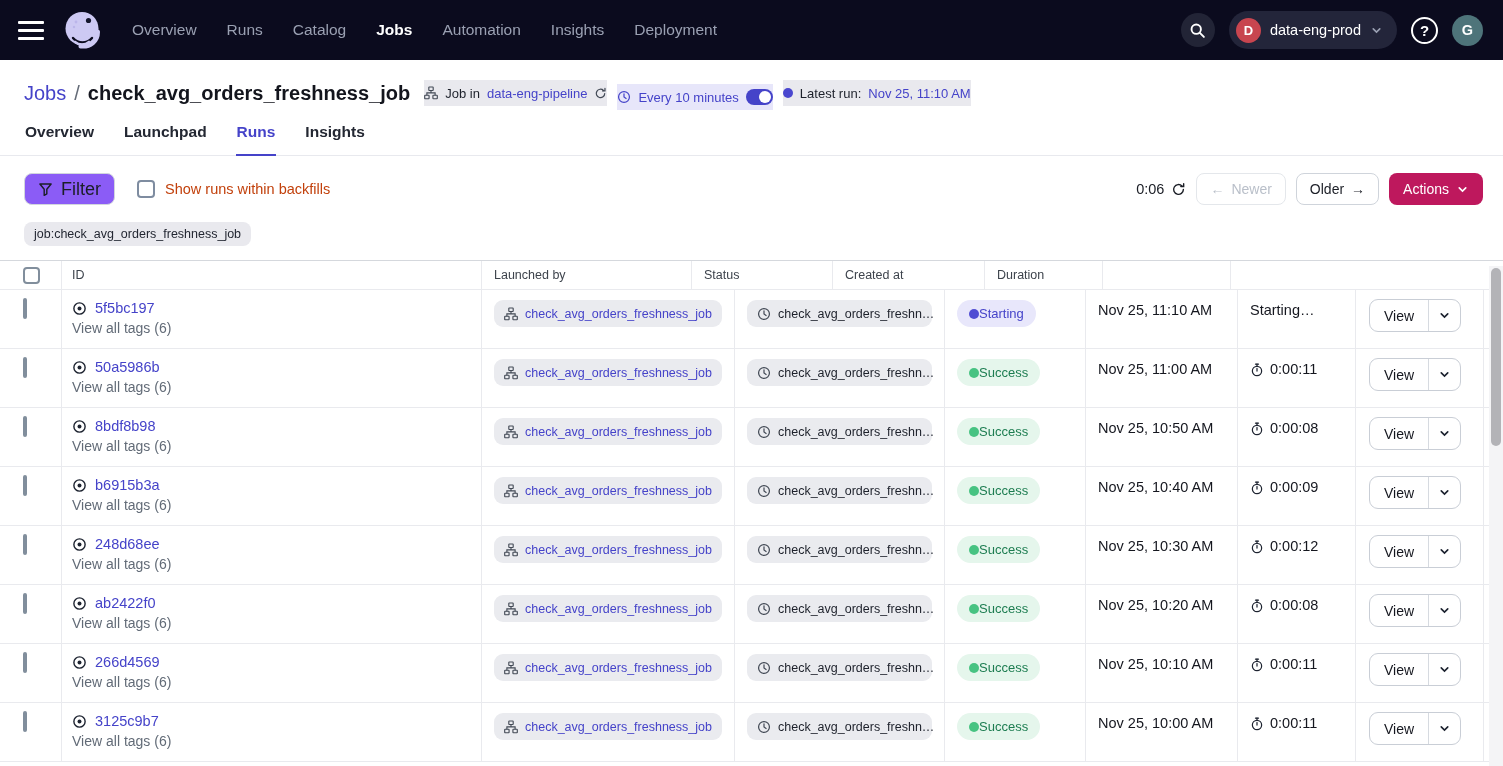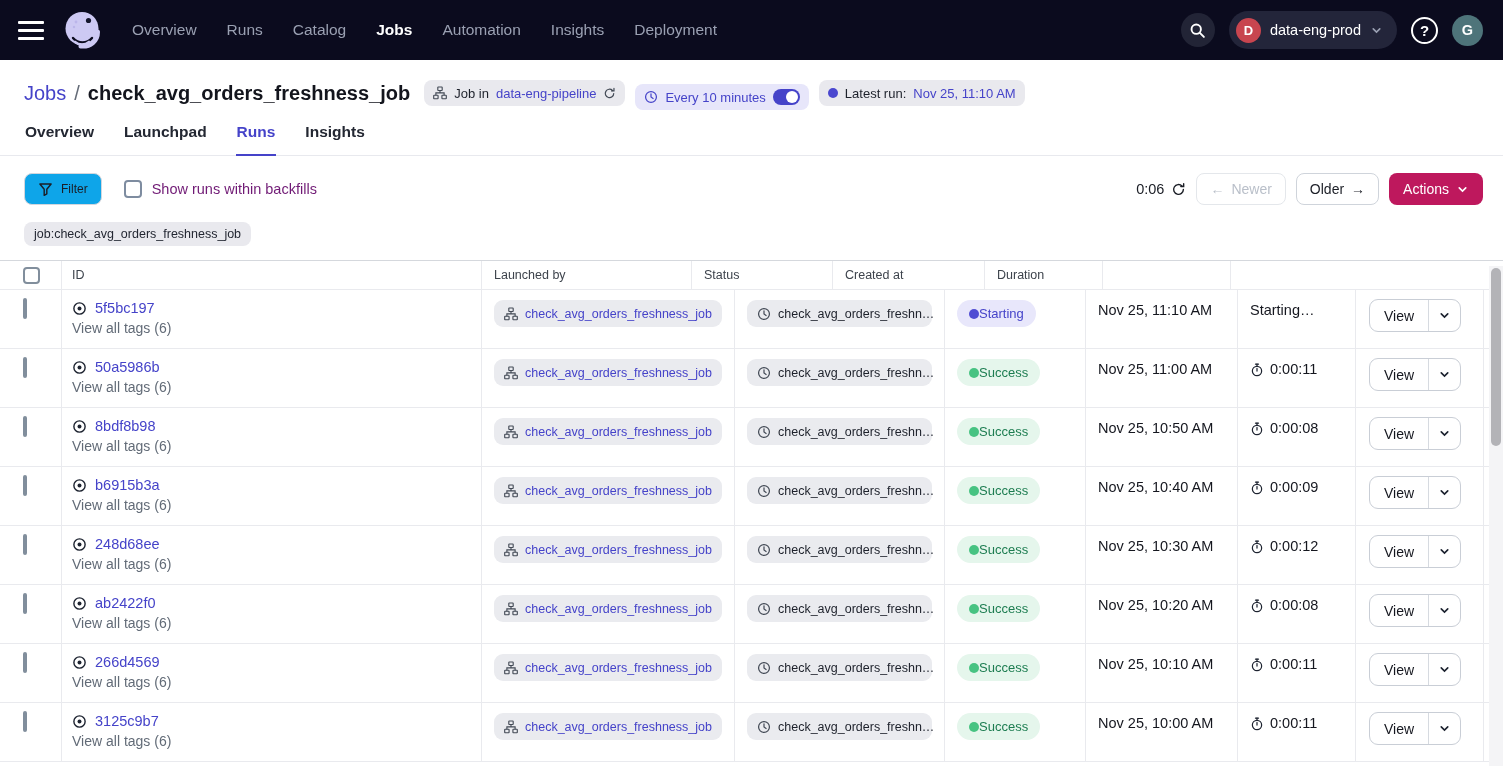--- a/index.html
+++ b/index.html
@@ -37,43 +37,43 @@
     color: #fff; font-size: 14.5px; font-weight: 600; display: flex; align-items: center;
     justify-content: center; cursor: pointer; }
 
   
   .page-header { padding: 16px 24px 0 24px; display: flex; align-items: center; }
   .crumb-root { color: #4543c9; font-size: 20px; text-decoration: none; cursor: pointer; }
   .crumb-sep { color: #646b77; font-size: 20px; margin: 0 8px; }
   .crumb-current { color: #13151d; font-size: 20px; font-weight: 600; }
   .header-tags { display: flex; align-items: center; gap: 10px; margin-left: 14px; }
   .meta-pill { display: inline-flex; align-items: center; gap: 7px; height: 26px;
-    padding: 0 9px; border-radius: 8px; background: #e9e9ee; font-size: 13px; color: #1d212b; }
+    padding: 0 0; border-radius: 0; background: #e9e9ee; font-size: 13px; color: #1d212b; }
   .meta-pill .link { color: #4543c9; cursor: pointer; }
   .meta-pill.lavender { background: #e7e6fa; color: #4543c9; margin-top: 8px; }
   .toggle { width: 27px; height: 16px; border-radius: 8px; background: #4543c9;
     position: relative; cursor: pointer; }
   .toggle::after { content: ""; position: absolute; right: 2px; top: 2px; width: 12px;
     height: 12px; border-radius: 50%; background: #ffffff; }
   .run-dot { width: 10px; height: 10px; border-radius: 50%; background: #4a47cf; }
 
   
   .tabs { display: flex; gap: 28px; padding: 0 24px; height: 46px; align-items: flex-end;
     border-bottom: 1px solid #e8e9ee; }
   .tab { font-size: 15.5px; font-weight: 600; color: #232732; padding: 0 1px 13px 1px;
     cursor: pointer; border-bottom: 2px solid transparent; margin-bottom: -1px; }
   .tab.active { color: #4543c9; border-bottom-color: #4543c9; }
 
   
   .toolbar { display: flex; align-items: center; padding: 17px 20px 17px 24px; }
   .filter-btn { display: inline-flex; align-items: center; gap: 8px; height: 32px;
-    padding: 0 13px; border: 1px solid #d2d6dd; border-radius: 8px; background: #0ea5e9;
-    font-size: 12px; color: #1b1e26; cursor: pointer; }
+    padding: 0 13px; border: 1px solid #d2d6dd; border-radius: 8px; background: #8b5cf6;
+    font-size: 18px; color: #1b1e26; cursor: pointer; }
   .backfills { display: inline-flex; align-items: center; gap: 10px; margin-left: 22px;
-    font-size: 14.5px; color: #701a75; cursor: pointer; }
+    font-size: 14.5px; color: #c2410c; cursor: pointer; }
   .checkbox { width: 18px; height: 18px; border: 2px solid #7e8ca0; border-radius: 4px;
     background: #fff; cursor: pointer; flex: none; }
   .toolbar-right { margin-left: auto; display: flex; align-items: center; gap: 10px; }
   .countdown { font-size: 14.5px; color: #1b1e26; display: flex; align-items: center; gap: 7px; }
   .btn { display: inline-flex; align-items: center; gap: 7px; height: 32px; padding: 0 13px;
     border-radius: 8px; font-size: 14px; background: #fff; border: 1px solid #cfd4db;
     color: #1b1e26; cursor: pointer; }
   .btn.disabled { color: #b9bfc9; border-color: #e4e7eb; cursor: default; }
   .btn.primary-gray { background: #be185d; border: none; color: #ffffff; padding: 0 14px; }
 

